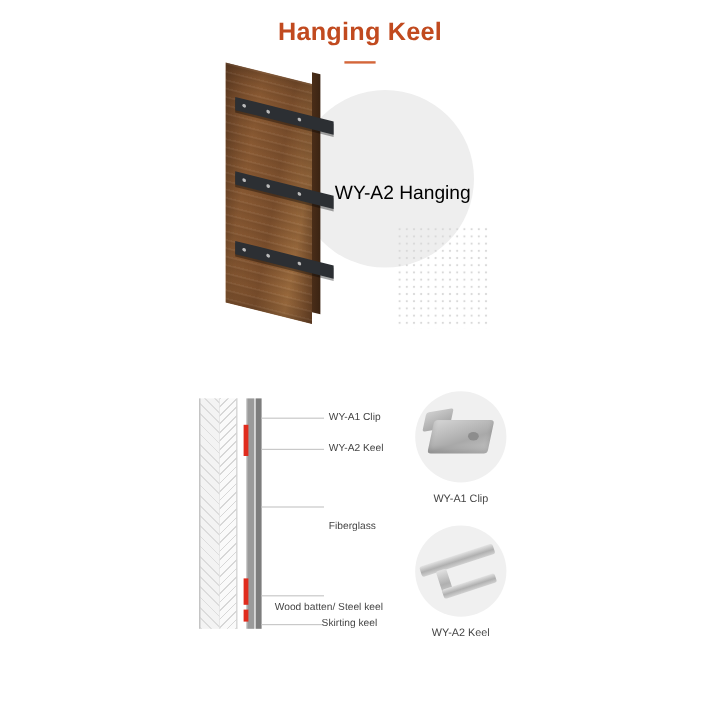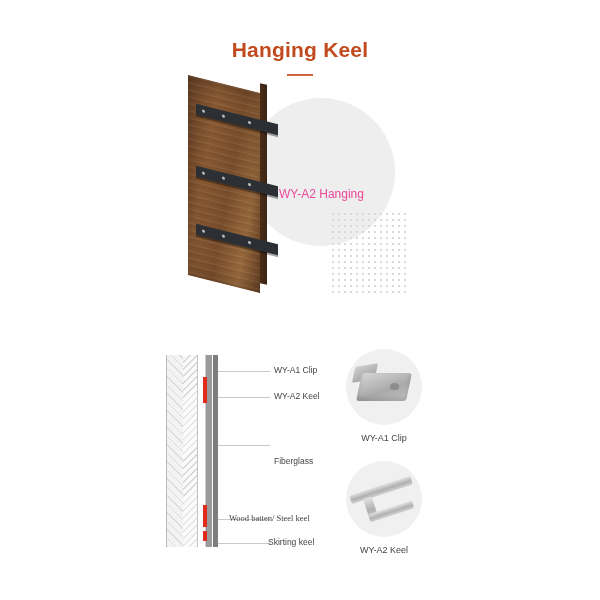--- a/index.html
+++ b/index.html
@@ -12,21 +12,21 @@
     background: #ffffff;
     font-family: "Liberation Sans", sans-serif;
     color: #333;
     overflow: hidden;
     position: relative;
   }
 
   
   .title-block {
     text-align: center;
-    padding-top: 36px;
+    padding-top: 13px;
   }
   .title-line {
     font-size: 21px;
     font-weight: bold;
     color: #c14a1f;
     line-height: 1.32;
     letter-spacing: 0.2px;
   }
   .title-rule {
     width: 26px;
@@ -58,24 +58,23 @@
     height: 86px;
     background-image:
       radial-gradient(#d9d9d9 1px, transparent 1.2px);
     background-size: 6px 6px;
   }
   .hero-caption {
     position: absolute;
     left: 279px;
     top: 96px;
     width: 140px;
-    font-size: 12px;
+    font-size: 16px;
     line-height: 1.65;
-    color: #ec4899;
-    margin-top: 13px;
+    color: #000000;
   }
 
   
   .panel-wrap {
     position: absolute;
     left: 188px;
     top: 8px;
     width: 130px;
     height: 215px;
   }
@@ -321,21 +320,21 @@
 
   <div class="leader" style="left:218px; top:30px; width:52px;"></div>
   <div class="leader" style="left:218px; top:56px; width:52px;"></div>
   <div class="leader" style="left:218px; top:104px; width:52px;"></div>
   <div class="leader" style="left:218px; top:178px; width:52px;"></div>
   <div class="leader" style="left:218px; top:202px; width:52px;"></div>
 
   <div class="lbl" style="left:274px; top:25px;">WY-A1 Clip</div>
   <div class="lbl" style="left:274px; top:51px;">WY-A2 Keel</div>
   <div class="lbl" style="left:274px; top:116px;">Fiberglass</div>
-  <div class="lbl" style="left:229px; top:173px;font-family:Liberation Serif, serif;">Wood batten/ Steel keel</div>
+  <div class="lbl" style="left:229px; top:183px;">Wood batten/ Steel keel</div>
   <div class="lbl" style="left:268px; top:197px;">Skirting keel</div>
 
   <div class="part" style="left:346px; top:8px;">
     <div class="part-circle">
       <div class="clip-tab"></div>
       <div class="clip-shape"></div>
       <div class="clip-hole"></div>
     </div>
     <div class="part-label">WY-A1 Clip</div>
   </div>

